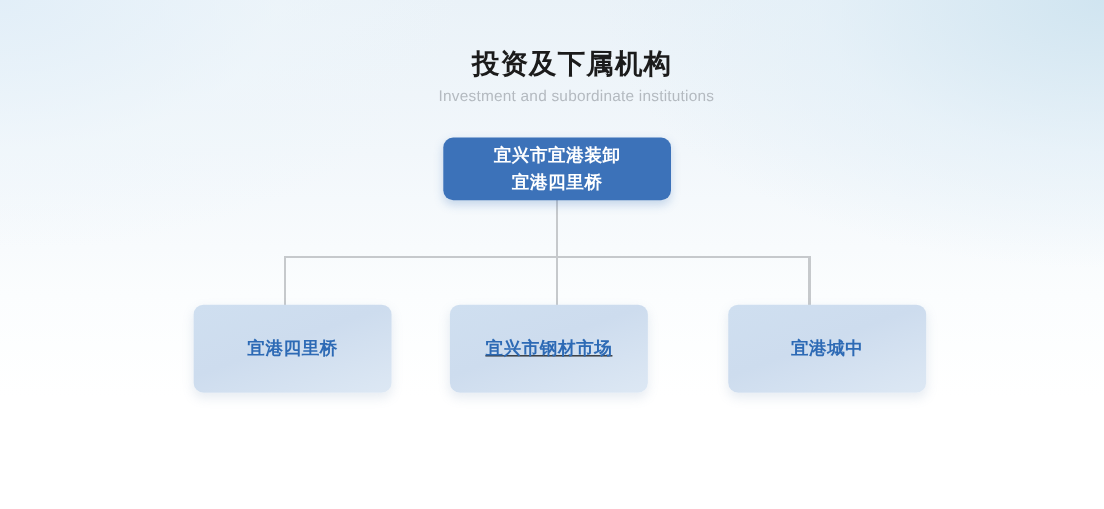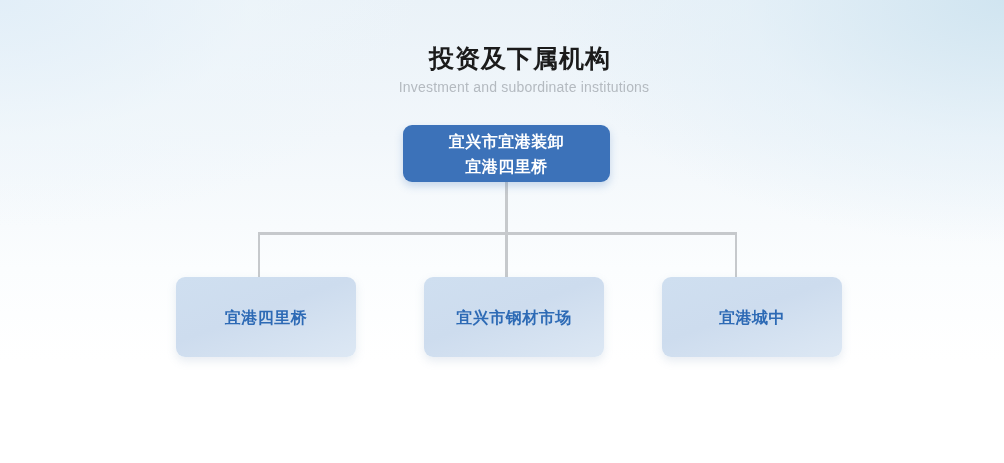--- a/index.html
+++ b/index.html
@@ -101,21 +101,21 @@
   .node-child .node-line {
     color: #2d6ab5;
     font-size: 16px;
     font-weight: bold;
     line-height: 31px;
     letter-spacing: 0.5px;
     white-space: nowrap;
   }
 
   .child-1 { left: 176px; }
-  .child-2 { left: 424px; }
+  .child-2 { left: 409px; text-decoration: underline; }
   .child-3 { left: 662px; }
 </style>
 </head>
 <body>
 
 <div id="org-page">
 
   <div class="heading">
     <div class="heading-title">投资及下属机构</div>
     <div class="heading-subtitle">Investment and subordinate institutions</div>

